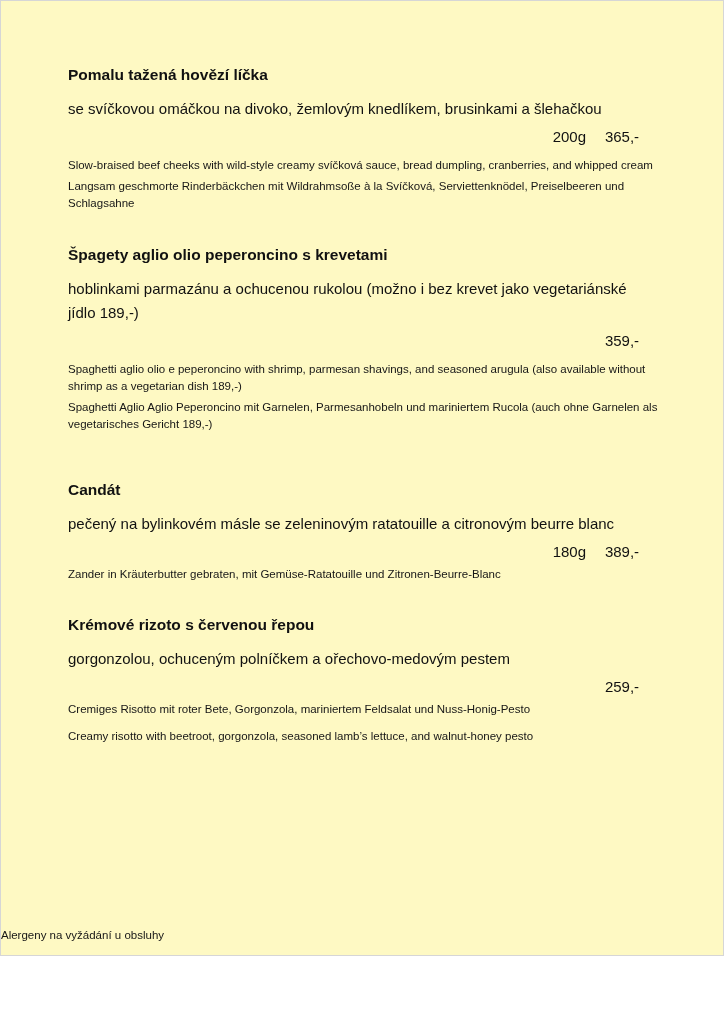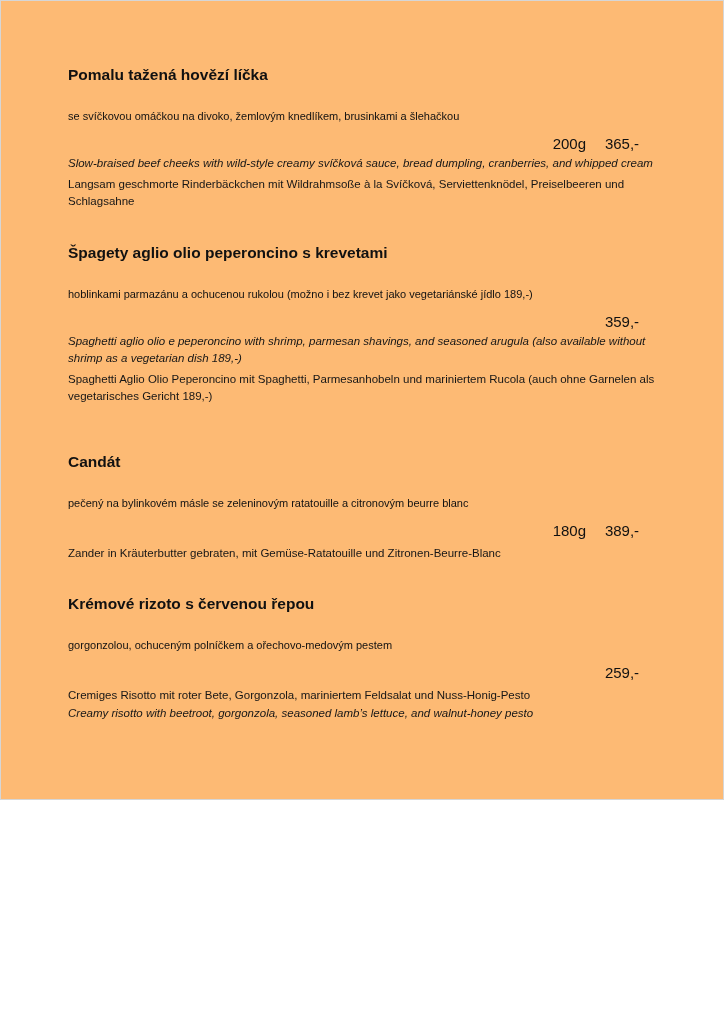--- a/index.html
+++ b/index.html
@@ -3,23 +3,23 @@
 <meta charset="utf-8">
 <style>
   html, body {
     margin: 0;
     padding: 0;
     background: #ffffff;
   }
   .page {
     position: relative;
     width: 724px;
-    height: 800px;
+    height: 956px;
     box-sizing: border-box;
-    background: #fdba74;
+    background: #fef9c3;
     border: 1px solid #d6d6d6;
     font-family: "Liberation Sans", sans-serif;
     color: #111111;
     overflow: hidden;
   }
   .content {
     position: absolute;
     top: 62px;
     left: 67px;
     width: 590px;
@@ -30,22 +30,22 @@
   .menu-item.gap-lg {
     margin-top: 44px;
   }
   .dish-title {
     margin: 0;
     font-size: 15.5px;
     font-weight: bold;
     line-height: 24px;
   }
   .dish-desc {
-    margin: 17px 0 0 0;
-    font-size: 11px;
+    margin: 10px 0 0 0;
+    font-size: 15px;
     font-weight: normal;
     line-height: 24px;
   }
   .price-row {
     display: flex;
     justify-content: flex-end;
     align-items: baseline;
     margin-top: 5px;
     font-size: 15px;
     line-height: 22px;
@@ -58,21 +58,21 @@
     width: 72px;
     text-align: center;
   }
   .translation {
     margin: 0;
     font-size: 11.5px;
     line-height: 17.5px;
     color: #161616;
   }
   .translation.en {
-    font-style: italic;
+    margin-top: 9px;
   }
   .translation.de {
     margin-top: 3px;
   }
   .footer-note {
     position: absolute;
     top: 928px;
     left: 0;
     width: 100%;
     text-align: left;
@@ -98,21 +98,21 @@
     </section>
 
     <section class="menu-item">
       <h2 class="dish-title">Špagety aglio olio peperoncino s krevetami</h2>
       <p class="dish-desc">hoblinkami parmazánu a ochucenou rukolou (možno i bez krevet jako vegetariánské jídlo 189,-)</p>
       <div class="price-row">
         <span class="weight"></span>
         <span class="price">359,-</span>
       </div>
       <p class="translation en">Spaghetti aglio olio e peperoncino with shrimp, parmesan shavings, and seasoned arugula (also available without shrimp as a vegetarian dish 189,-)</p>
-      <p class="translation de">Spaghetti Aglio Olio Peperoncino mit Spaghetti, Parmesanhobeln und mariniertem Rucola (auch ohne Garnelen als vegetarisches Gericht 189,-)</p>
+      <p class="translation de">Spaghetti Aglio Aglio Peperoncino mit Garnelen, Parmesanhobeln und mariniertem Rucola (auch ohne Garnelen als vegetarisches Gericht 189,-)</p>
     </section>
 
     <section class="menu-item gap-lg">
       <h2 class="dish-title">Candát</h2>
       <p class="dish-desc">pečený na bylinkovém másle se zeleninovým ratatouille a citronovým beurre blanc</p>
       <div class="price-row">
         <span class="weight">180g</span>
         <span class="price">389,-</span>
       </div>
       <p class="translation de">Zander in Kräuterbutter gebraten, mit Gemüse-Ratatouille und Zitronen-Beurre-Blanc</p>

